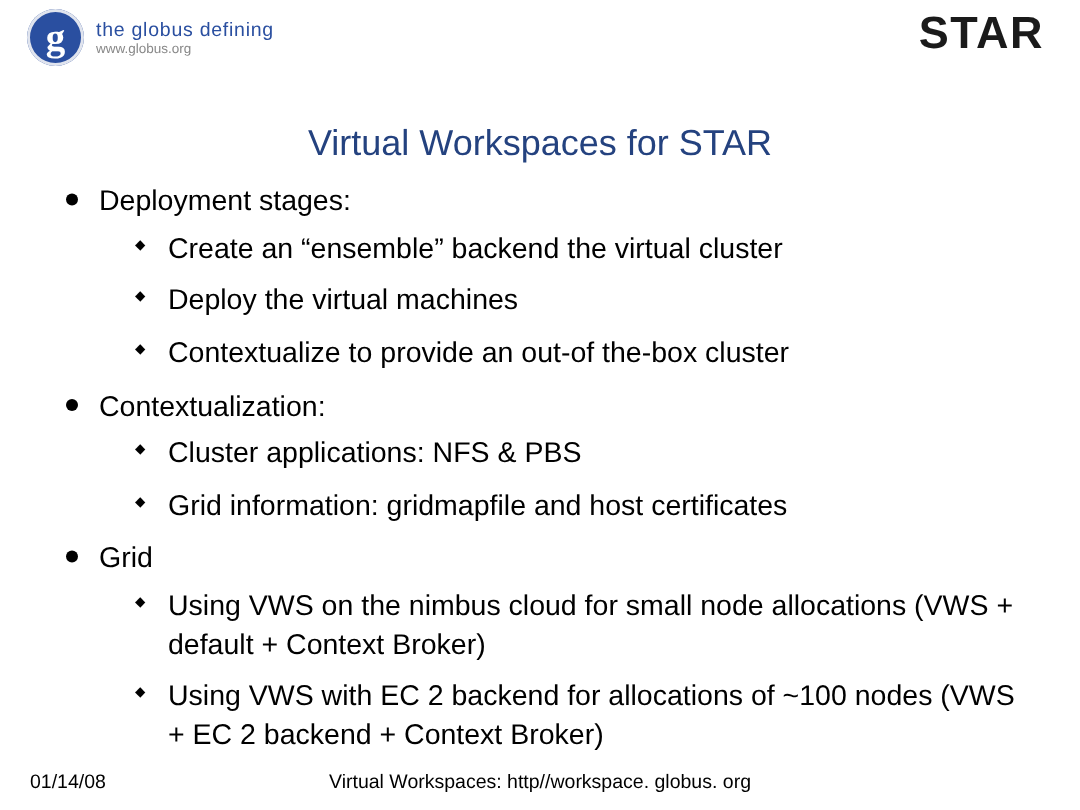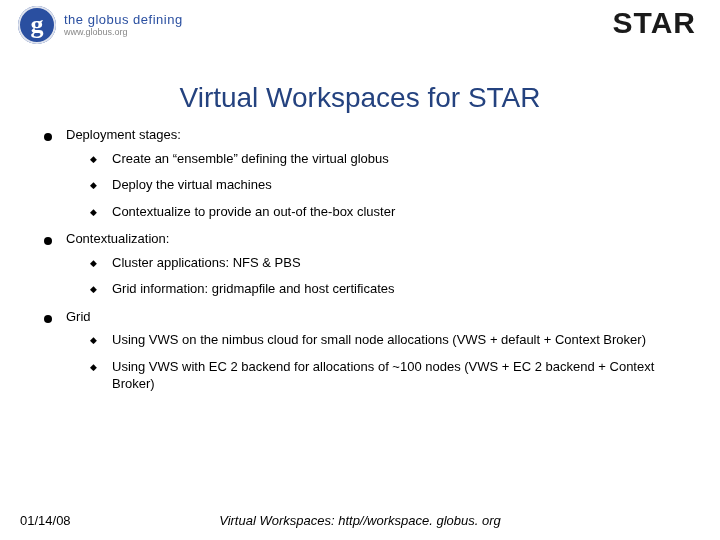--- a/index.html
+++ b/index.html
@@ -80,29 +80,29 @@
     font-family: "Arial Black", Arial, sans-serif;
     font-weight: 900;
     font-size: 30px;
     letter-spacing: 1px;
     color: #1a1a1a;
     margin-left: 31px;
   }
   .title {
     text-align: center;
     font-family: Arial, sans-serif;
-    font-size: 28px;
+    font-size: 24px;
     color: #24427f;
     margin-top: 18px;
     margin-bottom: 12px;
     font-weight: normal;
   }
   .content {
     padding: 0 34px 0 44px;
-    font-size: 13px;
+    font-size: 19px;
     line-height: 1.35;
   }
   ul.l1 {
     list-style: none;
     padding: 0;
     margin: 0;
   }
   ul.l1 > li {
     position: relative;
     padding-left: 22px;
@@ -165,21 +165,20 @@
     font-size: 13px;
   }
   .footer .date {
     position: absolute;
     left: 20px;
     color: #000;
   }
   .footer .center {
     width: 100%;
     text-align: center;
-    font-style: italic;
     color: #000;
   }
 </style>
 </head>
 <body>
 
 <div class="slide">
 
   <div class="header">
     <div class="header-rule"></div>
@@ -202,21 +201,21 @@
     </div>
   </div>
 
   <div class="title">Virtual Workspaces for STAR</div>
 
   <div class="content">
     <ul class="l1">
       <li>
         <span>Deployment stages:</span>
         <ul class="l2">
-          <li>Create an “ensemble” defining the virtual globus</li>
+          <li>Create an “ensemble” backend the virtual cluster</li>
           <li>Deploy the virtual machines</li>
           <li>Contextualize to provide an out-of the-box cluster</li>
         </ul>
       </li>
       <li>
         <span>Contextualization:</span>
         <ul class="l2">
           <li>Cluster applications: NFS &amp; PBS</li>
           <li>Grid information: gridmapfile and host certificates</li>
         </ul>

